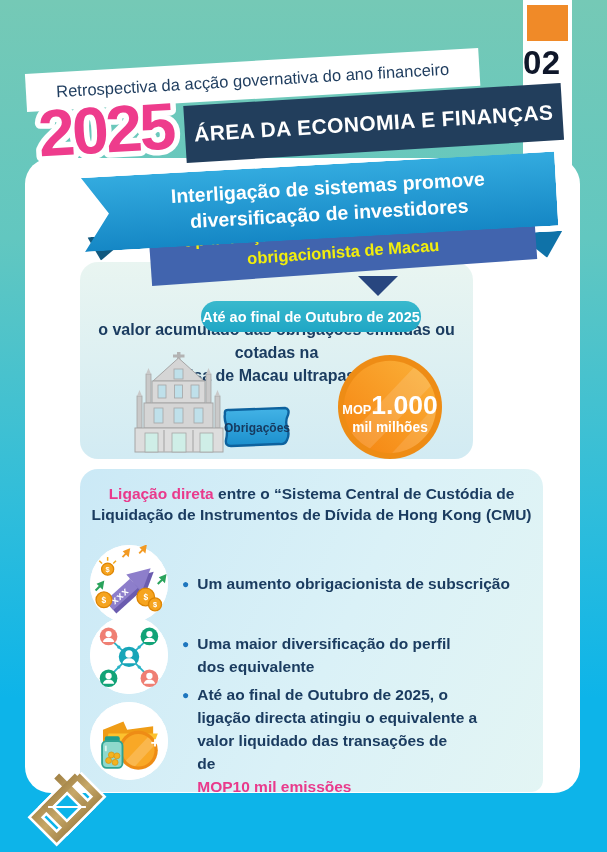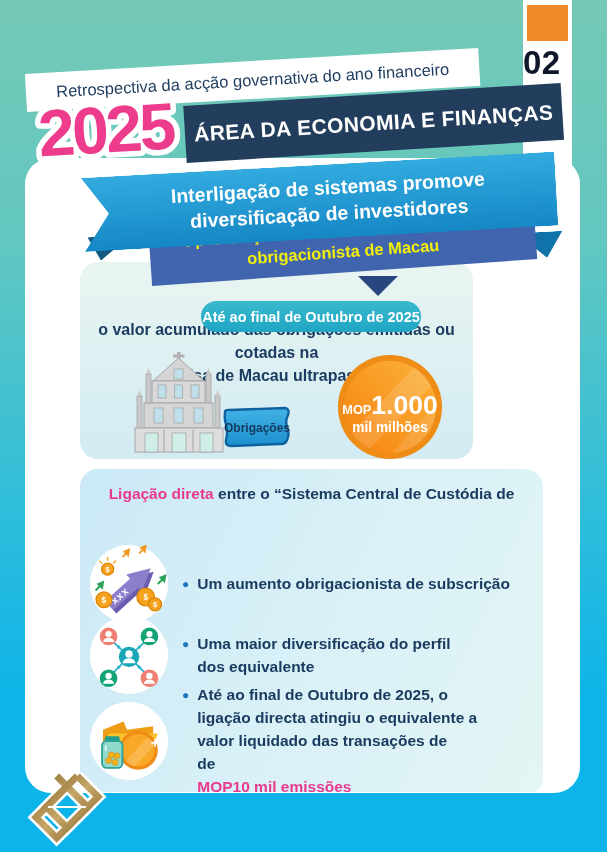--- a/index.html
+++ b/index.html
@@ -181,20 +181,21 @@
     </svg>
   </div>
 
   <div class="abs pill">
     <span>Até ao final de Outubro de 2025</span>
   </div>
 
   <div class="abs panel2">
     <div class="heading">
       <span class="hline"><span class="pink">Ligação direta</span><span> entre o “Sistema Central de Custódia de</span></span>
+      <span class="hline">Liquidação de Instrumentos de Dívida de Hong Kong (CMU)</span>
     </div>
 
     <div class="b-row row1">
       <div class="icon-circle">
         <svg width="78" height="78" viewBox="0 0 84 84">
           <circle cx="42" cy="42" r="42" fill="#ffffff"></circle>
           <g transform="rotate(-42 42 44)">
             <g fill="#6b5caf">
               <rect x="12" y="44" width="36" height="13"></rect>
               <polygon points="48,38 48,63 72,50.5"></polygon>

